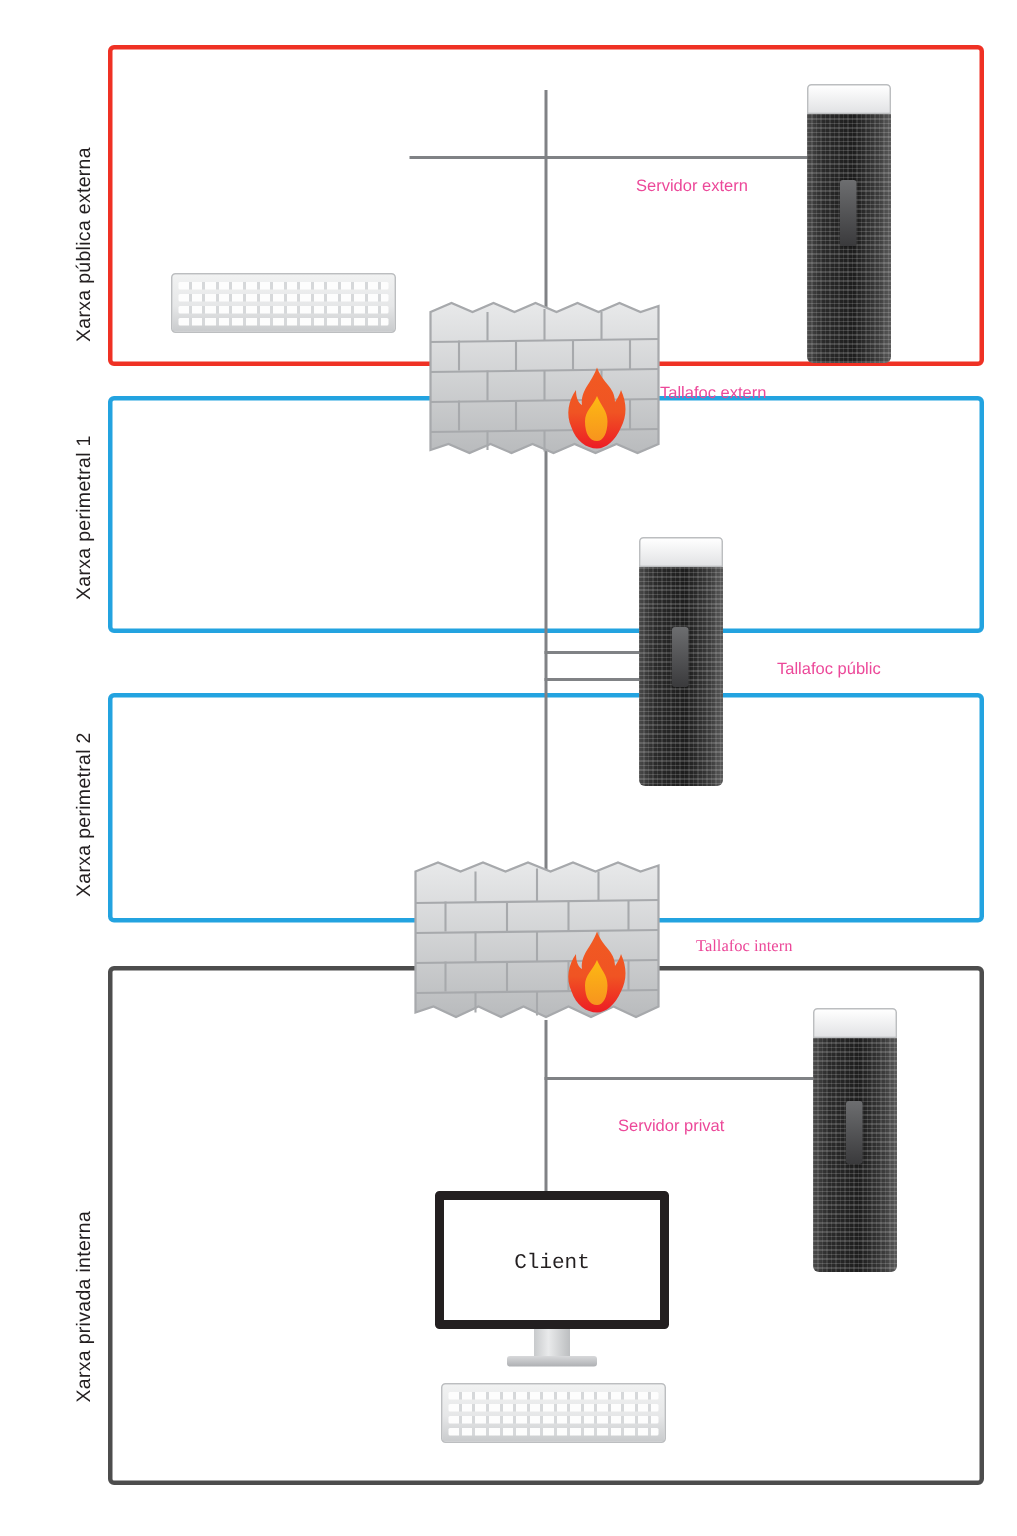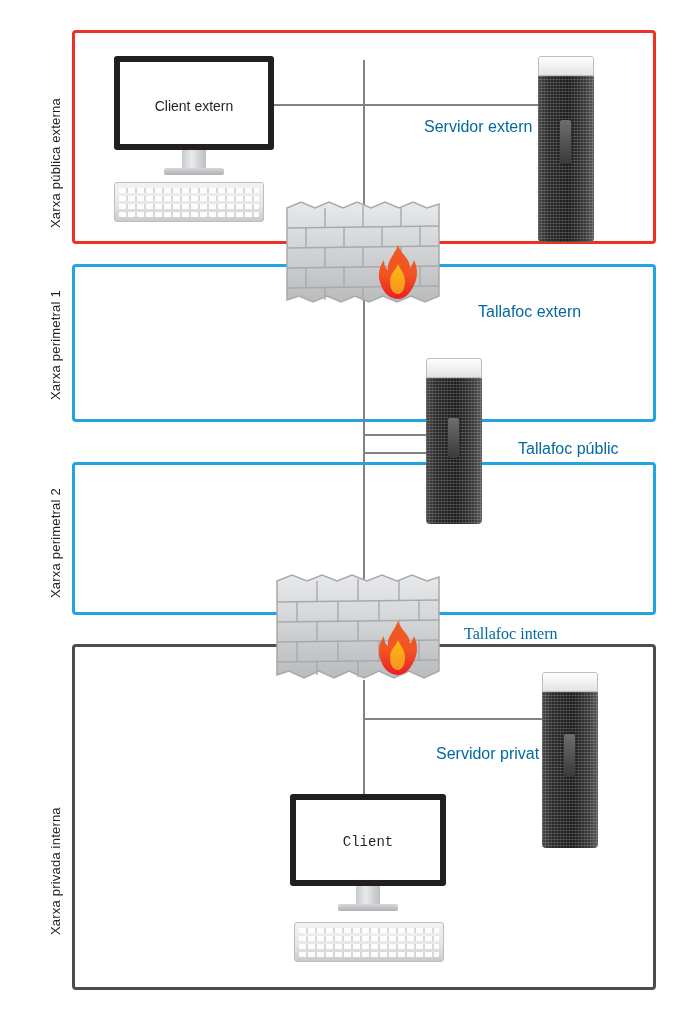--- a/index.html
+++ b/index.html
@@ -52,22 +52,22 @@
   .line {
     position: absolute;
     background: #808285;
   }
   .vline { width: 1.5px; }
   .hline { height: 1.5px; }
 
   
   .dev-label {
     position: absolute;
-    font-size: 16px;
-    color: #0369a1;
+    font-size: 11px;
+    color: #ec4899;
     white-space: nowrap;
   }
 
   
   .monitor {
     position: absolute;
   }
   .monitor .screen {
     position: absolute;
     left: 0;
@@ -186,26 +186,20 @@
 
   <div class="line vline" style="left:363px; top:300px; height:282px;"></div>
 
   <div class="line hline" style="left:363px; top:434px; width:66px;"></div>
   <div class="line hline" style="left:363px; top:452px; width:66px;"></div>
 
   <div class="line vline" style="left:363px; top:680px; height:130px;"></div>
 
   <div class="line hline" style="left:363px; top:718px; width:180px;"></div>
 
-  <div class="monitor" style="left:114px; top:56px; width:160px; height:120px;">
-    <div class="screen" style="width:160px; height:94px;"></div>
-    <div class="screen-text" style="top:42px;">Client extern</div>
-    <div class="neck" style="left:68px; top:94px; width:24px; height:18px;"></div>
-    <div class="foot" style="left:50px; top:112px; width:60px; height:7px;"></div>
-  </div>
 
   <div class="keyboard" style="left:114px; top:182px; width:148px; height:38px;">
     <div class="krow" style="top:5px;"></div>
     <div class="krow" style="top:13px;"></div>
     <div class="krow" style="top:21px;"></div>
     <div class="krow" style="top:29px;"></div>
   </div>
 
   <div class="server" style="left:538px; top:56px; width:56px; height:186px;">
     <div class="cap" style="width:56px; height:20px;"></div>
@@ -266,21 +260,21 @@
           </linearGradient>
         </defs>
         <path d="M21,1 C25,12 33,14 33,24 C36,20 37,16 37,16 C41,25 41,33 37,41
                  C33,50 27,55 21,55 C14,55 7,50 4,41 C0,32 2,23 7,16
                  C7,22 9,25 11,26 C10,16 17,12 21,1 Z" fill="url(#flameOuter1)"></path>
         <path d="M21,20 C24,27 28,30 28,37 C28,45 25,50 21,50 C16,50 13,45 13,37
                  C13,30 18,27 21,20 Z" fill="url(#flameInner1)"></path>
       </svg>
     </div>
   </div>
-  <div class="dev-label" style="left:478px; top:256px;margin-top:47px;">Tallafoc extern</div>
+  <div class="dev-label" style="left:440px; top:256px;">Tallafoc extern</div>
 
   <div class="server" style="left:426px; top:358px; width:56px; height:166px;">
     <div class="cap" style="width:56px; height:20px;"></div>
     <div class="body" style="top:20px; width:56px; height:146px;">
       <div class="mesh"></div>
       <div class="slot" style="left:22px; top:40px; width:11px; height:40px;"></div>
     </div>
   </div>
   <div class="dev-label" style="left:518px; top:440px;">Tallafoc públic</div>
 
@@ -341,21 +335,21 @@
   </div>
   <div class="dev-label" style="left:464px; top:625px;font-family:Liberation Serif, serif;">Tallafoc intern</div>
 
   <div class="server" style="left:542px; top:672px; width:56px; height:176px;">
     <div class="cap" style="width:56px; height:20px;"></div>
     <div class="body" style="top:20px; width:56px; height:156px;">
       <div class="mesh"></div>
       <div class="slot" style="left:22px; top:42px; width:11px; height:42px;"></div>
     </div>
   </div>
-  <div class="dev-label" style="left:436px; top:745px;text-align:center;">Servidor privat</div>
+  <div class="dev-label" style="left:412px; top:745px;text-align:center;">Servidor privat</div>
 
   <div class="monitor" style="left:290px; top:794px; width:156px; height:120px;">
     <div class="screen" style="width:156px; height:92px;"></div>
     <div class="screen-text" style="top:40px;font-family:Liberation Mono, monospace;">Client</div>
     <div class="neck" style="left:66px; top:92px; width:24px; height:18px;"></div>
     <div class="foot" style="left:48px; top:110px; width:60px; height:7px;"></div>
   </div>
 
   <div class="keyboard" style="left:294px; top:922px; width:148px; height:38px;">
     <div class="krow" style="top:5px;"></div>

